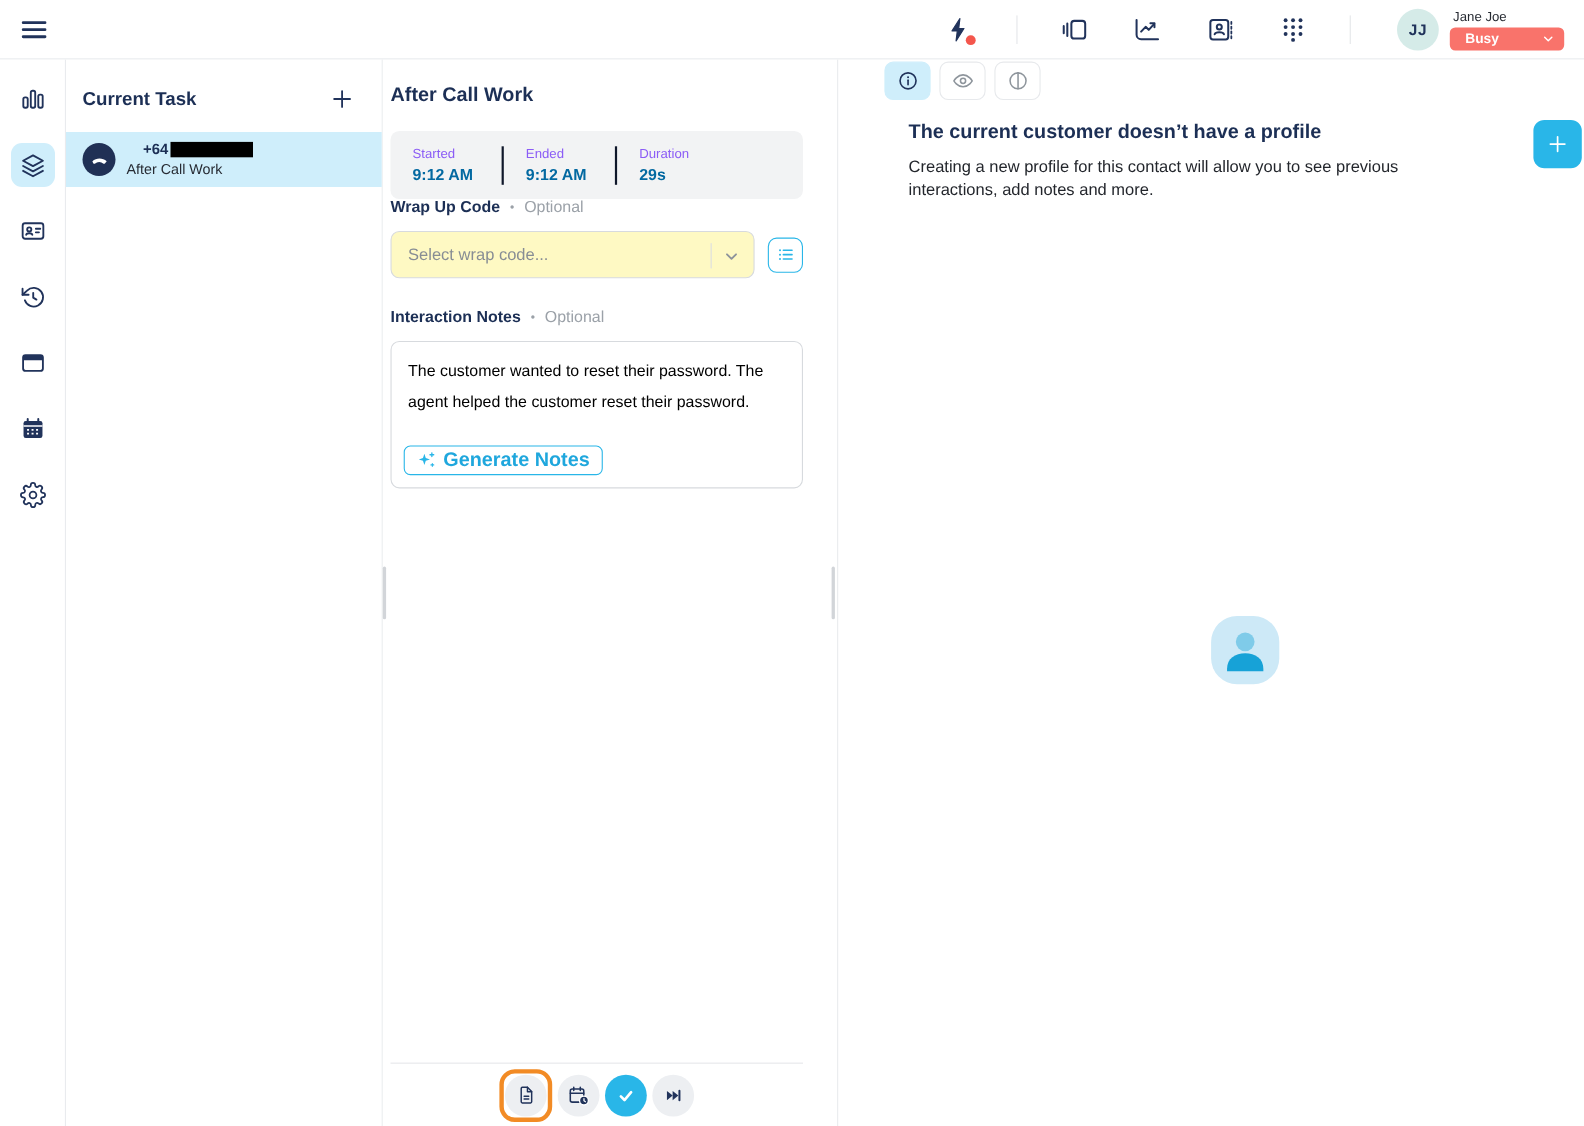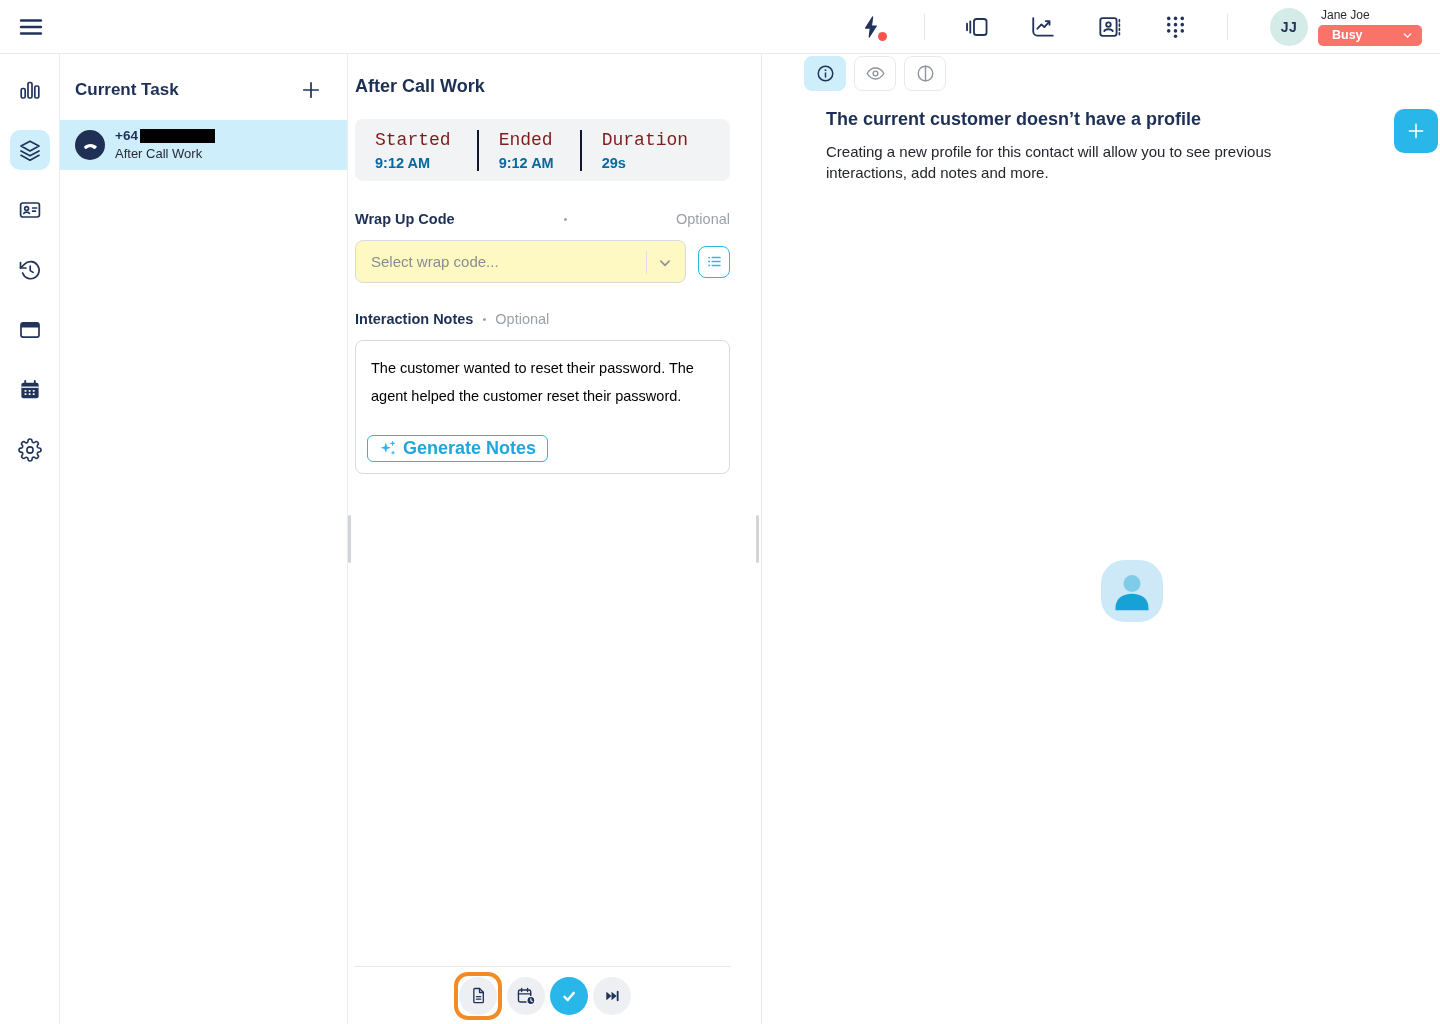--- a/index.html
+++ b/index.html
@@ -36,36 +36,36 @@
   .rail-item.active { background:#cfeefb; }
 
   
   .task-panel { position:absolute; top:54px; left:60px; width:288px; height:970px; background:#fff; border-right:1px solid #e9ebee; }
   .task-head { display:flex; align-items:center; justify-content:space-between; padding:24px 24px 18px 15px; }
   .task-title { font-size:17px; font-weight:bold; color:#1c2f55; }
   .add-task { width:24px; height:24px; cursor:pointer; }
   .task-item { height:50px; background:#cfeefb; display:flex; align-items:center; padding-left:15px; cursor:pointer; }
   .phone-avatar { width:30px; height:30px; border-radius:50%; background:#203055; display:flex; align-items:center; justify-content:center; flex:0 0 30px; }
   .task-text { margin-left:10px; }
-  .task-number { font-size:13.5px; font-weight:bold; color:#1c2f55; display:flex; align-items:flex-start; line-height:14px; }
+  .task-number { font-size:13.5px; font-weight:bold; color:#1c2f55; display:flex; align-items:flex-start; line-height:14px;margin-left:15px; }
   .redaction { display:inline-block; width:75px; height:14px; background:#000; margin-left:2px; }
   .task-sub { font-size:13px; color:#272b33; margin-top:3px; }
 
   
   .acw-panel { position:absolute; top:54px; left:348px; width:414px; height:970px; background:#fff;
     border-right:1px solid #e9ebee; }
   .acw-content { position:absolute; top:0; left:7px; width:375px; }
   .acw-title { font-size:18px; font-weight:bold; color:#1c2f55; margin-top:22px; }
   .acw-sub { margin-top:9px; font-size:14.5px; color:#23262c; }
   .acw-sub .q { font-weight:bold; color:#1c2f55; }
   .acw-sub .sep { color:#9ba1a8; margin:0 6px; }
   .meta-box { margin-top:22px; height:62px; background:#f2f3f4; border-radius:8px; display:flex; align-items:center; }
   .meta-col { padding:0 20px; }
   .meta-col + .meta-col { border-left:2px solid #0f172a; }
-  .meta-label { font-size:18px; color:#7f1d1d;font-family:Liberation Mono, monospace; }
+  .meta-label { font-size:12px; color:#8b5cf6; }
   .meta-value { font-size:14.5px; color:#0369a1; font-weight:700; margin-top:5px; }
   .field-label-row { display:flex; align-items:center; gap:9px; font-size:14.5px; }
   .fl-main { font-weight:bold; color:#1c2f55; }
   .fl-dot { color:#9ba1a8; font-size:11px; }
   .fl-opt { color:#9ba1a8; }
   .wrap-row { margin-top:13px; display:flex; align-items:center; }
   .select { position:relative; width:332px; height:43px; border:1px solid #d7dade; border-radius:8px;
     background:#fef9c3; display:flex; align-items:center; padding-left:15px; cursor:pointer; }
   .select-placeholder { font-size:15px; color:#878d94; }
   .select-divider { position:absolute; right:38px; top:10px; height:23px; border-left:1px solid #dcdfe2; }
@@ -258,21 +258,21 @@
       <div class="meta-col" style="padding-right:26px;">
         <div class="meta-label">Ended</div>
         <div class="meta-value">9:12 AM</div>
       </div>
       <div class="meta-col">
         <div class="meta-label">Duration</div>
         <div class="meta-value">29s</div>
       </div>
     </div>
 
-    <div class="field-label-row" style="margin-top:30px;justify-content:space-between;">
+    <div class="field-label-row" style="">
       <span class="fl-main">Wrap Up Code</span>
       <span class="fl-dot">•</span>
       <span class="fl-opt">Optional</span>
     </div>
     <div class="wrap-row">
       <div class="select">
         <span class="select-placeholder">Select wrap code...</span>
         <span class="select-divider"></span>
         <svg class="select-chevron" viewBox="0 0 24 24" width="22" height="22" fill="none" stroke="#8d939b" stroke-width="1.8" stroke-linecap="round" stroke-linejoin="round">
           <path d="M7.5 10l4.5 4.5L16.5 10"></path>

